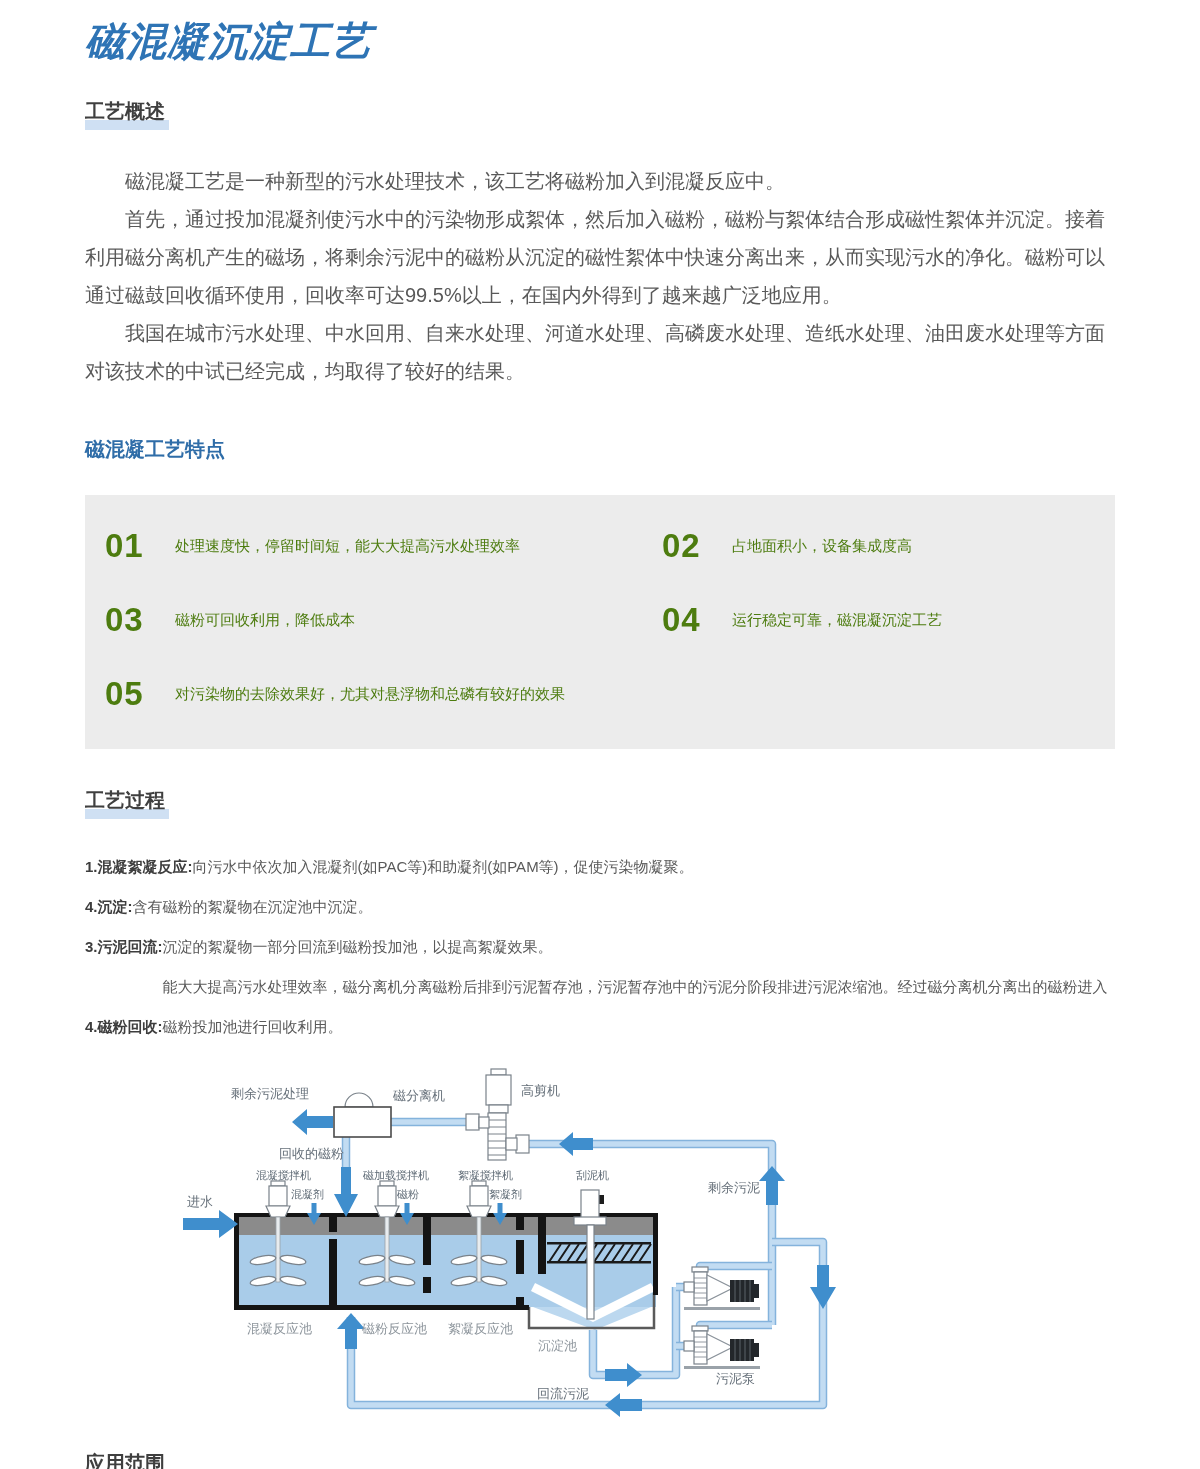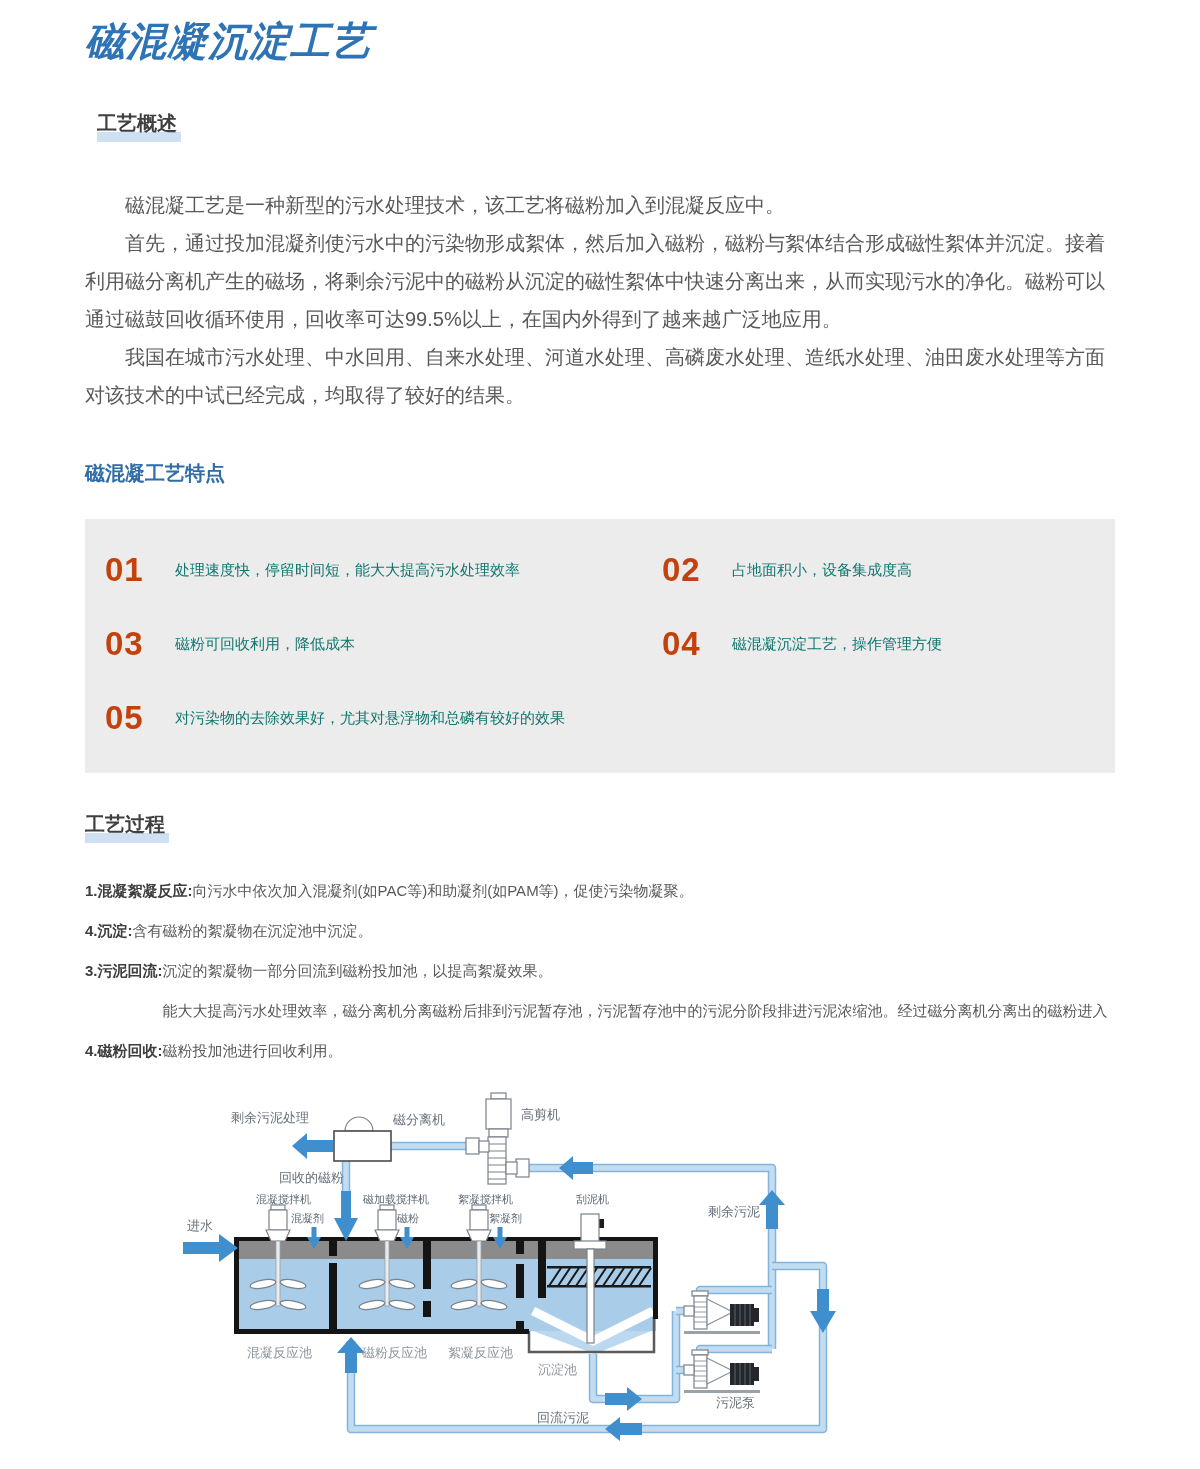--- a/index.html
+++ b/index.html
@@ -1,32 +1,32 @@
 <!DOCTYPE html>
 <html><head>
 <meta charset="utf-8">
 <style>
   html,body{margin:0;padding:0;background:#fff;}
   body{width:1200px;font-family:"Liberation Sans","DejaVu Sans",sans-serif;-webkit-font-smoothing:antialiased;}
   .content{padding:14px 85px 18px 85px;}
 
   h1.doc-title{font-size:40px;line-height:46px;font-weight:800;color:#2e74b5;margin:4px 0 34px 0;letter-spacing:1px;font-style:italic;}
 
-  h2.section-h{display:inline-block;font-size:20px;font-weight:600;color:#3f3f3f;margin:12px;padding:0 4px 5px 0;
+  h2.section-h{display:inline-block;font-size:20px;font-weight:600;color:#3f3f3f;margin:0;padding:0 4px 5px 0;
     background:linear-gradient(to bottom,transparent 68%,#cfe0f3 68%);}
   .sec-overview{margin-top:0;}
   .paras{margin-top:32px;}
   p.body-p{font-size:20px;line-height:38px;color:#595959;margin:0;text-indent:2em;}
 
   h3.blue-h{font-size:20px;font-weight:600;color:#2f6da8;margin:46px 0 0 0;}
 
   .features{background:#ececec;margin-top:32px;padding:32px 0 36px 0;display:grid;grid-template-columns:557px 1fr;row-gap:36px;}
   .feature{display:flex;align-items:center;}
-  .feature .num{flex:none;width:70px;margin-left:20px;font-size:33px;font-weight:800;color:#c2410c;letter-spacing:1px;}
-  .feature .txt{font-size:15px;color:#0f766e;padding-right:12px;}
+  .feature .num{flex:none;width:70px;margin-left:20px;font-size:33px;font-weight:800;color:#4d7c0f;letter-spacing:1px;}
+  .feature .txt{font-size:15px;color:#4d7c0f;padding-right:12px;}
   .feature.span2{grid-column:1 / -1;}
 
   .sec-process{margin-top:38px;display:block;}
   .sec-process h2{margin:0;}
   .steps{margin-top:28px;}
   .step{display:flex;align-items:flex-end;font-size:15px;line-height:40px;color:#595959;margin:0;}
   .step b{font-weight:700;color:#3d3d3d;white-space:nowrap;}
   .step span{flex:1;}
 
   .diagram-wrap{margin:20px 0 0 96px;}
@@ -66,21 +66,21 @@
     <div class="feature">
       <div class="num">02</div>
       <div class="txt">占地面积小，设备集成度高</div>
     </div>
     <div class="feature">
       <div class="num">03</div>
       <div class="txt">磁粉可回收利用，降低成本</div>
     </div>
     <div class="feature">
       <div class="num">04</div>
-      <div class="txt">磁混凝沉淀工艺，操作管理方便</div>
+      <div class="txt">运行稳定可靠，磁混凝沉淀工艺</div>
     </div>
     <div class="feature span2">
       <div class="num">05</div>
       <div class="txt">对污染物的去除效果好，尤其对悬浮物和总磷有较好的效果</div>
     </div>
   </div>
 
   <div class="sec-process">
     <h2 class="section-h">工艺过程</h2>
   </div>

